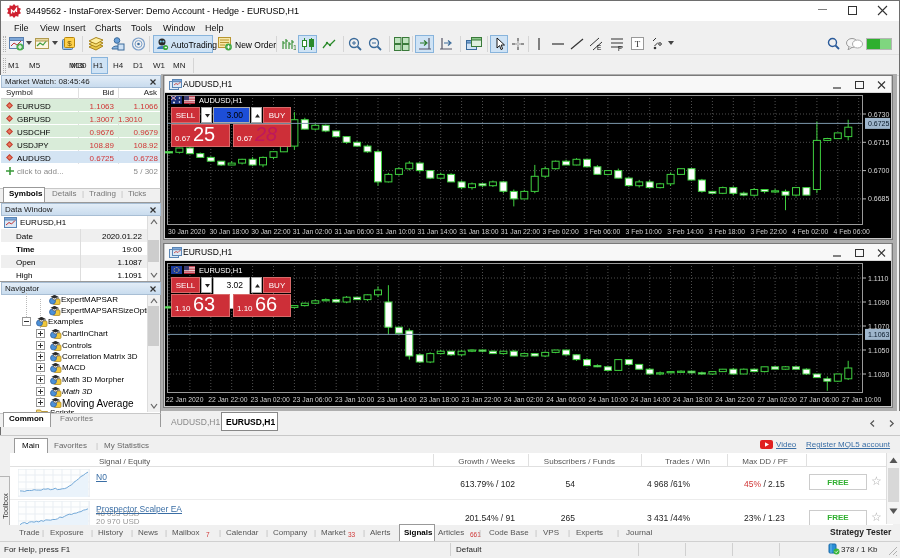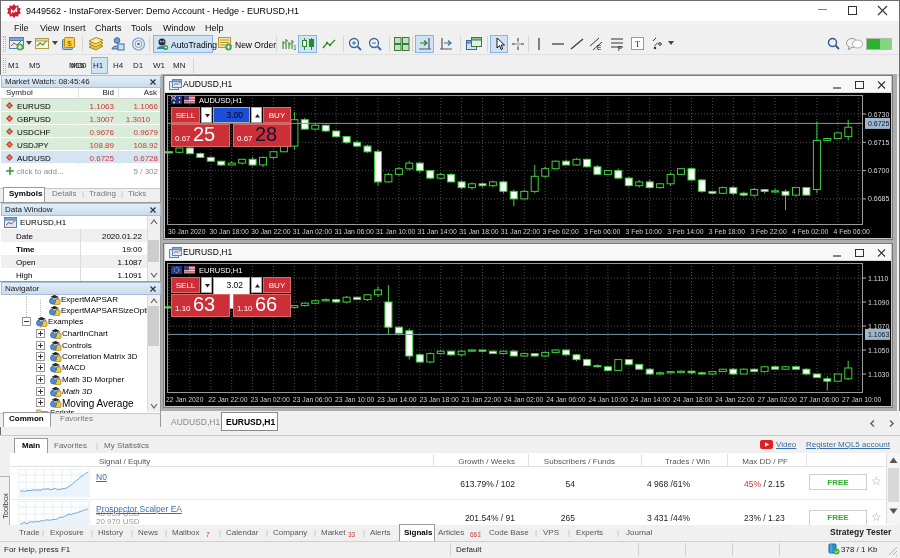--- a/index.html
+++ b/index.html
@@ -220,21 +220,21 @@
 <div class="abs" style="left:17px;top:102px;font-size:8px;color:#000;white-space:nowrap;">EURUSD</div>
 <div class="abs" style="left:76px;top:102px;font-size:8px;color:#d03535;white-space:nowrap;width:38px;text-align:right;">1.1063</div>
 <div class="abs" style="left:118px;top:102px;font-size:8px;color:#d03535;white-space:nowrap;width:40px;text-align:right;">1.1066</div>
 <div class="abs" style="left:1px;top:112px;width:159px;height:12px;background:#d9ecd9;"></div>
 <svg class="abs" style="left:6px;top:115px" width="7" height="7" viewBox="0 0 8 8">
     <path d="M4 0 L8 4 L4 8 L0 4 Z" fill="#c23b2e"></path>
     <path d="M4 1.6 L6.4 4 L4 6.4 L1.6 4 Z" fill="#e8795c"></path>
   </svg>
 <div class="abs" style="left:17px;top:115px;font-size:8px;color:#000;white-space:nowrap;">GBPUSD</div>
 <div class="abs" style="left:76px;top:115px;font-size:8px;color:#d03535;white-space:nowrap;width:38px;text-align:right;">1.3007</div>
-<div class="abs" style="left:118px;top:115px;font-size:8px;color:#d03535;white-space:nowrap;width:40px;text-align:center;">1.3010</div>
+<div class="abs" style="left:118px;top:115px;font-size:8px;color:#d03535;white-space:nowrap;width:40px;text-align:left;">1.3010</div>
 <div class="abs" style="left:1px;top:125px;width:159px;height:12px;background:#d9ecd9;"></div>
 <svg class="abs" style="left:6px;top:128px" width="7" height="7" viewBox="0 0 8 8">
     <path d="M4 0 L8 4 L4 8 L0 4 Z" fill="#c23b2e"></path>
     <path d="M4 1.6 L6.4 4 L4 6.4 L1.6 4 Z" fill="#e8795c"></path>
   </svg>
 <div class="abs" style="left:17px;top:128px;font-size:8px;color:#000;white-space:nowrap;">USDCHF</div>
 <div class="abs" style="left:76px;top:128px;font-size:8px;color:#d03535;white-space:nowrap;width:38px;text-align:right;">0.9676</div>
 <div class="abs" style="left:118px;top:128px;font-size:8px;color:#d03535;white-space:nowrap;width:40px;text-align:right;">0.9679</div>
 <div class="abs" style="left:1px;top:138px;width:159px;height:12px;background:#d9ecd9;"></div>
 <svg class="abs" style="left:6px;top:141px" width="7" height="7" viewBox="0 0 8 8">
@@ -893,21 +893,21 @@
 <div class="abs" style="left:251px;top:107px;width:11px;height:16px;background:#fff;border:1px solid #aaa;"></div>
 <svg class="abs" style="left:255px;top:114px" width="5" height="4" viewBox="0 0 5 4">
     <path d="M0 3.5 L5 3.5 L2.5 0 Z" fill="#222"></path>
   </svg>
 <div class="abs" style="left:263px;top:107px;width:28px;height:16px;background:#cd2f38;border:1px solid #d86a6a;color:#fff;font-size:8px;text-align:center;line-height:15px;">BUY</div>
 <div class="abs" style="left:171px;top:124px;width:59px;height:23px;background:#cd2f38;border:1px solid #d86a6a;"></div>
 <div class="abs" style="left:175px;top:134px;font-size:8px;color:#fff;">0.67</div>
 <div class="abs" style="left:193px;top:123px;font-size:20px;color:#fff;">25</div>
 <div class="abs" style="left:233px;top:124px;width:58px;height:23px;background:#cd2f38;border:1px solid #d86a6a;"></div>
 <div class="abs" style="left:237px;top:134px;font-size:8px;color:#fff;">0.67</div>
-<div class="abs" style="left:255px;top:123px;font-size:20px;color:#0f172a;">28</div>
+<div class="abs" style="left:255px;top:123px;font-size:20px;color:#be185d;font-style:italic;">28</div>
 <svg class="abs" style="left:171px;top:266px" width="24" height="9" viewBox="0 0 24 9">
 <g>
       <rect x="0" y="0" width="11" height="8" fill="#1a3a9a"></rect>
       <circle cx="5.5" cy="4" r="2.5" fill="none" stroke="#ffd24d" stroke-width="0.9" stroke-dasharray="0.9,0.9"></circle>
     </g>
     <g transform="translate(13,0)">
       <rect x="0" y="0" width="11" height="8" fill="#b22234"></rect>
       <path d="M0 1.3h11M0 2.9h11M0 4.5h11M0 6.1h11" stroke="#fff" stroke-width="0.8"></path>
       <rect x="0" y="0" width="5" height="4.2" fill="#3c3b6e"></rect>
     </g>
@@ -936,21 +936,21 @@
 <div class="abs" style="left:226px;top:417px;font-size:8.5px;color:#000;white-space:nowrap;font-weight:bold;">EURUSD,H1</div>
 <svg class="abs" style="left:869px;top:419px" width="26" height="9" viewBox="0 0 26 9">
     <path d="M5 1.5 L1.8 4.5 L5 7.5" stroke="#555" fill="none" stroke-width="1.2"></path>
     <path d="M21 1.5 L24.2 4.5 L21 7.5" stroke="#555" fill="none" stroke-width="1.2"></path>
   </svg>
 <div class="abs" style="left:0px;top:435px;width:900px;height:106px;background:#f0f0f0;border-top:1px solid #c8c8c8;"></div>
 <div class="abs" style="left:0px;top:476px;width:10px;height:60px;background:#f0f0f0;border:1px solid #b5b5b5;border-left:none;"></div>
 <div class="abs" style="left:1px;top:480px;width:9px;height:52px;font-size:7.5px;color:#333;writing-mode:vertical-rl;transform:rotate(180deg);text-align:center;">Toolbox</div>
 <div class="abs" style="left:10px;top:437px;width:883px;height:16px;background:#f0f0f0;"></div>
 <div class="abs" style="left:14px;top:438px;width:34px;height:15px;background:#fff;border:1px solid #999;border-bottom:none;"></div>
-<div class="abs" style="left:22px;top:441px;font-size:8px;color:#000;white-space:nowrap;font-weight:bold;">Main</div>
+<div class="abs" style="left:22px;top:441px;font-size:8px;color:#000;white-space:nowrap;font-weight:normal;">Main</div>
 <div class="abs" style="left:54px;top:441px;font-size:8px;color:#666;white-space:nowrap;">Favorites</div>
 <div class="abs" style="left:96px;top:441px;font-size:8px;color:#bbb;white-space:nowrap;">|</div>
 <div class="abs" style="left:104px;top:441px;font-size:8px;color:#666;white-space:nowrap;">My Statistics</div>
 <svg class="abs" style="left:760px;top:440px" width="13" height="9" viewBox="0 0 13 9">
     <rect x="0" y="0" width="13" height="9" rx="2" fill="#e02020"></rect>
     <path d="M5 2.2 L9 4.5 L5 6.8 Z" fill="#fff"></path>
   </svg>
 <div class="abs" style="left:776px;top:440px;font-size:8px;color:#3a6ea5;white-space:nowrap;text-decoration:underline;">Video</div>
 <div class="abs" style="left:806px;top:440px;font-size:8px;color:#3a6ea5;white-space:nowrap;text-decoration:underline;">Register MQL5 account</div>
 <div class="abs" style="left:10px;top:453px;width:883px;height:72px;background:#fff;"></div>

